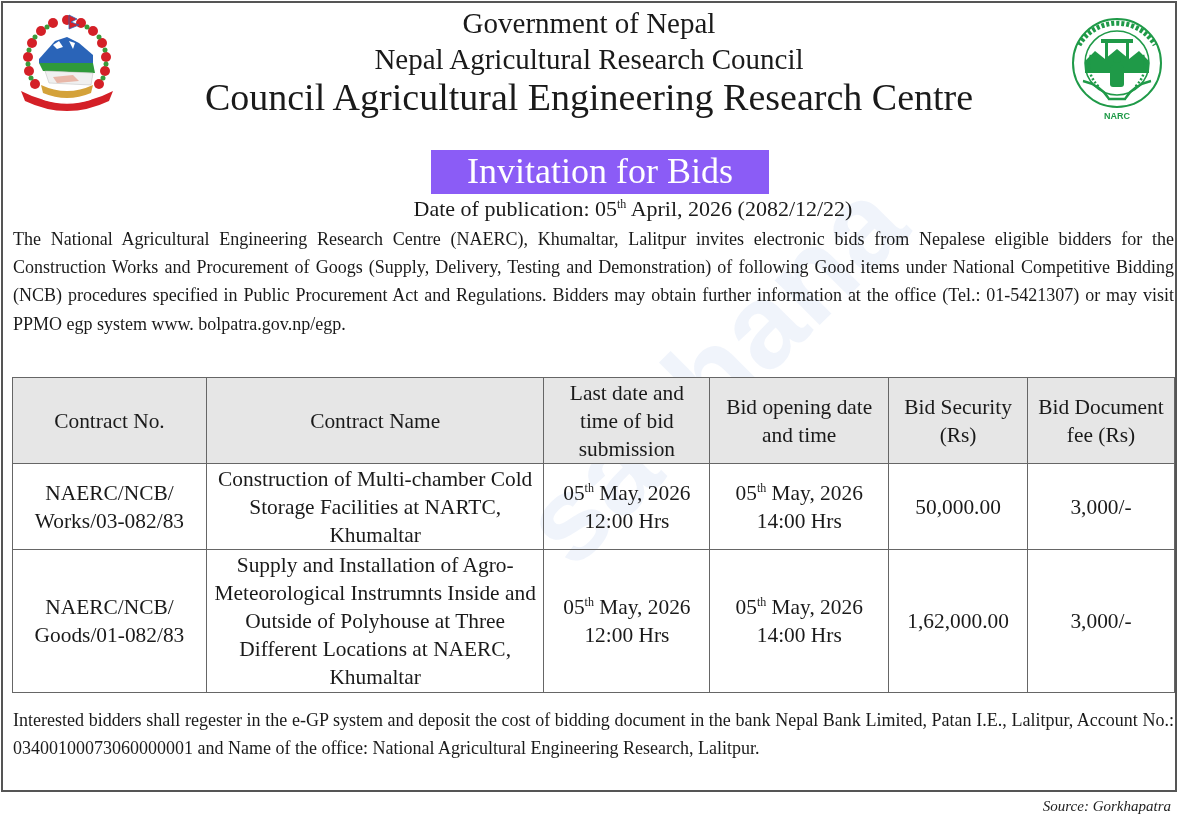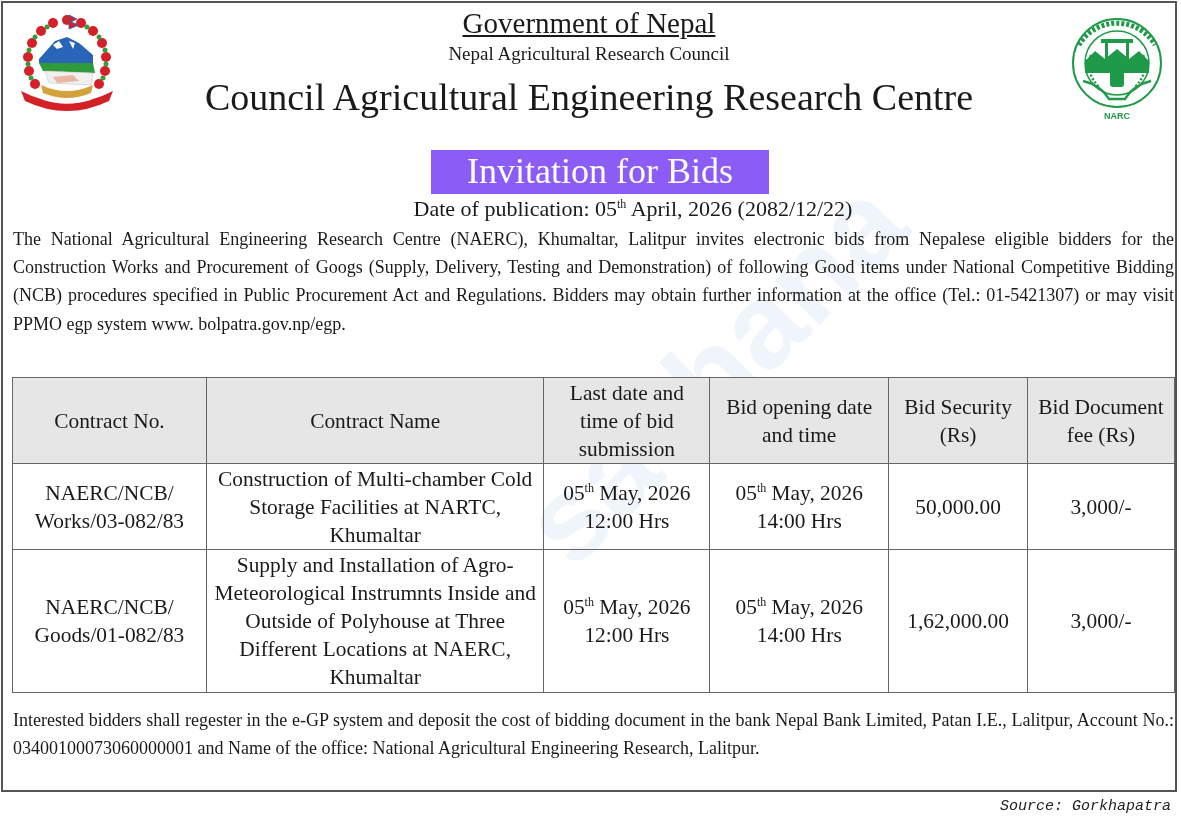--- a/index.html
+++ b/index.html
@@ -3,43 +3,43 @@
 <meta charset="utf-8">
 <style>
   html, body { margin: 0; padding: 0; background: #ffffff; }
   body { width: 1181px; height: 820px; position: relative; overflow: hidden;
          font-family: "Liberation Serif", "DejaVu Serif", serif; color: #1a1a1a; }
   .frame { position: absolute; left: 1px; top: 1px; width: 1176px; height: 791px;
            border: 2px solid #555; box-sizing: border-box; background: #fff; }
   .logo-left { position: absolute; left: 10px; top: 8px; width: 108px; height: 104px; }
   .logo-right { position: absolute; left: 1058px; top: 12px; width: 112px; height: 108px; }
   .hdr { position: absolute; left: 0; width: 100%; text-align: center; margin: 0; font-weight: normal; }
-  .h1 { top: 4px; font-size: 29px; text-decoration: underline; }
-  .h2 { top: 40px; font-size: 19px; }
+  .h1 { top: 4px; font-size: 29px; }
+  .h2 { top: 40px; font-size: 29px; }
   .h3 { top: 72px; font-size: 38px; }
   .h4 { top: 114px; font-size: 25px; }
   .banner { position: absolute; left: 428px; top: 147px; width: 338px; height: 44px;
             background: #8b5cf6; color: #fff; font-size: 36px; text-align: center; line-height: 42px; }
   .pubdate { position: absolute; left: 0; width: 100%; top: 193px; text-align: center; font-size: 22px; padding-left: 44px; }
   .para { position: absolute; left: 10px; width: 1161px; font-size: 18px; line-height: 28.2px;
           text-align: justify; margin: 0; }
   .intro { top: 222px; }
   .outro { top: 703px; }
   sup { font-size: 12px; vertical-align: 8px; line-height: 0; }
   table.bids { position: absolute; left: 9px; top: 374px; width: 1163px; border-collapse: collapse;
                font-size: 21.4px; line-height: 28px; }
   table.bids th, table.bids td { border: 1.5px solid #666; padding: 0 6px; vertical-align: middle; }
   table.bids th { background: #e6e6e6; font-weight: normal; text-align: center; }
   table.bids thead tr { height: 86px; }
   table.bids tbody tr.r1 { height: 86px; }
   table.bids tbody tr.r2 { height: 143px; }
   td.c { text-align: center; }
   td.l { text-align: center; padding-left: 14px; }
   th.contract-no { vertical-align: bottom; padding-bottom: 14px; }
-  .source { position: absolute; right: 10px; top: 798px; font-family: Liberation Mono, monospace;
+  .source { position: absolute; right: 10px; top: 798px; font-family: Liberation Serif, serif;
             font-style: italic; font-size: 15px; color: #222; }
   .wm { position: absolute; left: 470px; top: 300px; font-family: "Liberation Sans", sans-serif;
         font-size: 120px; font-weight: bold; color: rgba(60,120,200,0.08); transform: rotate(-45deg);
         pointer-events: none; }
 </style>
 </head>
 <body>
 
 <div class="frame">
 

